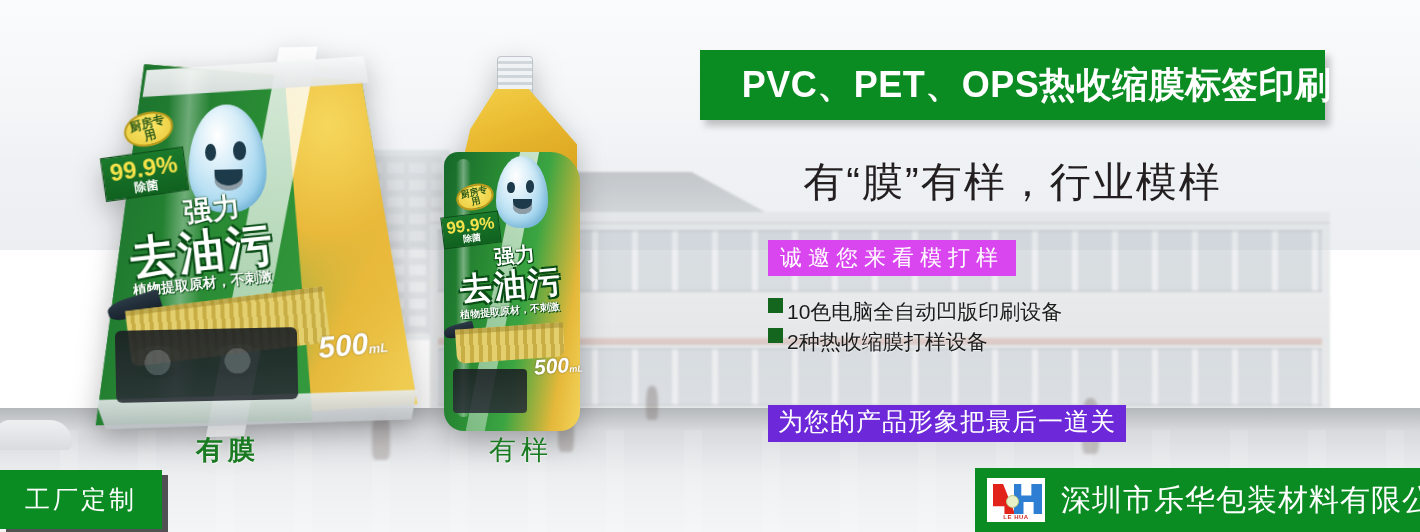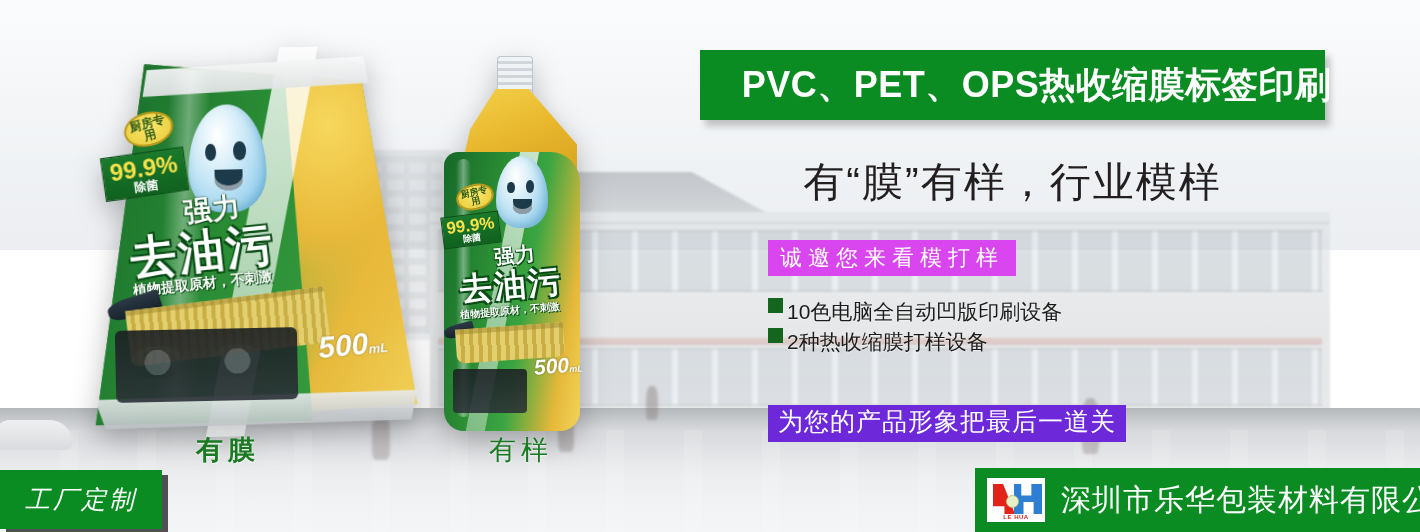--- a/index.html
+++ b/index.html
@@ -286,21 +286,21 @@
   }
 
   
   .factory-badge{
     position:absolute; left:0px; top:470px; width:162px; height:59px;
     background:#0a8c22;
     display:flex; align-items:center; justify-content:center;
     box-shadow:6px 5px 0 rgba(35,35,38,.78);
   }
   .factory-badge span{
-    color:#ffffff; font-size:25px; letter-spacing:3px; white-space:nowrap;font-style:italic;
+    color:#ffffff; font-size:25px; letter-spacing:3px; white-space:nowrap;
   }
 
   
   .footer-bar{
     position:absolute; left:975px; top:468px; width:445px; height:64px;
     background:#0a8c22; display:flex; align-items:center; padding-left:12px;
   }
   .logo-box{
     width:58px; height:44px; background:#ffffff; position:relative; flex:0 0 auto;
     border:1px solid #ffffff;

